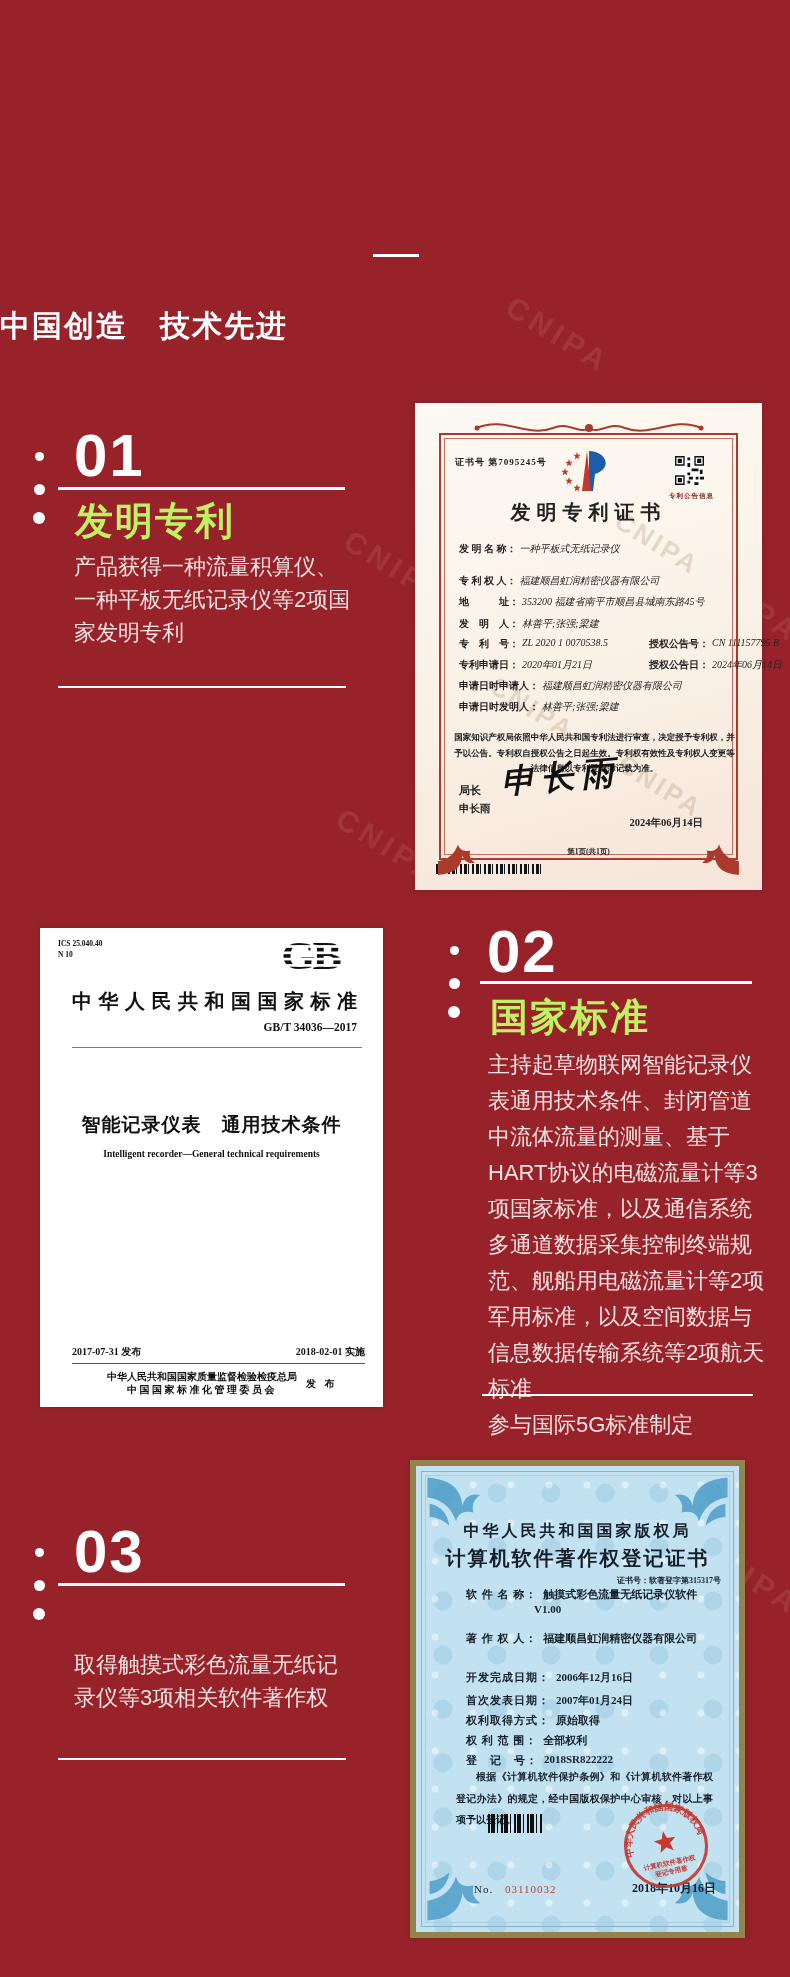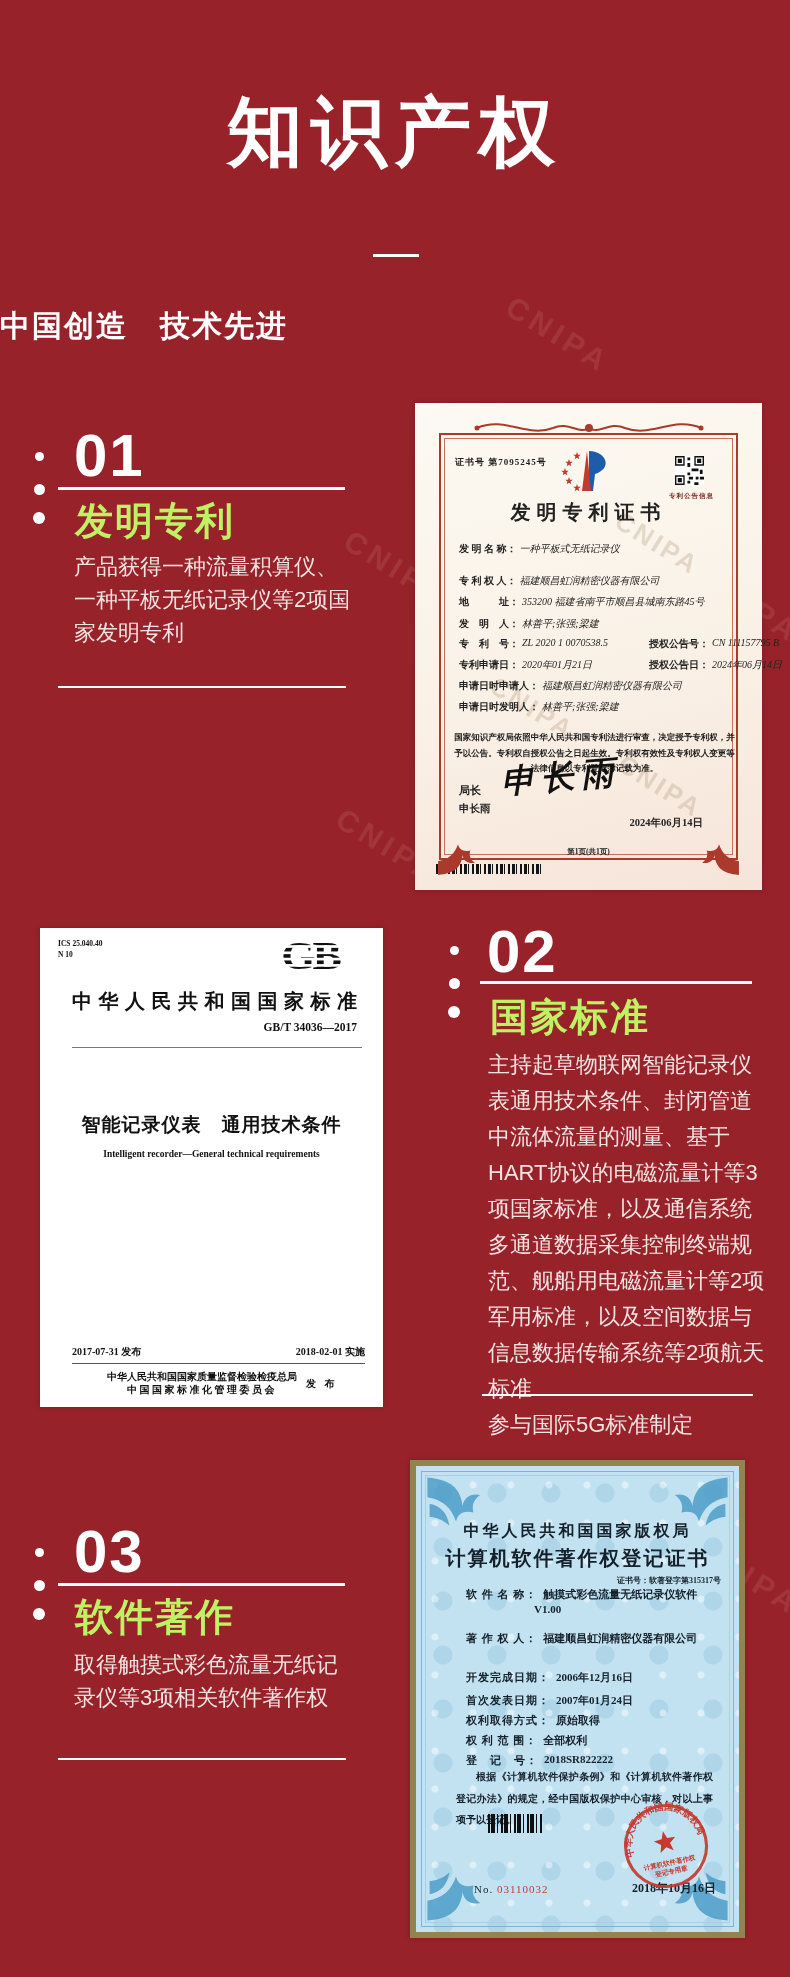--- a/index.html
+++ b/index.html
@@ -104,36 +104,35 @@
   .sc-certno{position:absolute;right:18px;top:109px;font-size:8px;font-weight:700;}
   .scr{position:absolute;left:50px;right:14px;font-size:11px;display:flex;white-space:nowrap;}
   .scr .lbl{font-weight:700;letter-spacing:1px;}
   .scr .val{margin-left:6px;font-weight:700;}
   .sc-legal{position:absolute;left:40px;right:26px;top:300px;font-size:10px;font-weight:700;
             line-height:2.15;text-align:justify;text-indent:2em;}
   .sc-barcode{position:absolute;left:72px;top:348px;width:54px;height:19px;
      background:repeating-linear-gradient(90deg,#101010 0 2px,transparent 2px 3px,#101010 3px 7px,
                 transparent 7px 9px,#101010 9px 10px,transparent 10px 13px);}
   .sc-serial{position:absolute;left:58px;top:417px;font-size:11px;letter-spacing:1px;}
-  .sc-serial .num{color:#C5392F;}
+  .sc-serial .num{color:#C5392F;margin-left:8px;}
   .sc-date{position:absolute;left:216px;top:414px;font-size:12px;font-weight:700;}
   .sc-stamp{position:absolute;left:206px;top:336px;width:88px;height:88px;transform:rotate(-12deg);}
 </style>
 </head>
 <body>
 
 <div class="page">
 
   <div class="wm" style="left:500px;top:318px">CNIPA</div>
   <div class="wm" style="left:338px;top:552px">CNIPA</div>
   <div class="wm" style="left:690px;top:588px">CNIPA</div>
   <div class="wm" style="left:330px;top:830px">CNIPA</div>
   <div class="wm" style="left:690px;top:1560px">CNIPA</div>
 
-  <h1 class="main-title">知识产权</h1>
   <div class="title-divider"></div>
   <div class="subtitle">中国创造　技术先进</div>
 
   <div class="dots" style="left:33px;top:452px">
       <i></i>
       <i></i>
       <i></i>
     </div>
   <div class="sec-num" style="left:74px;top:426px">01</div>
   <div class="num-line" style="left:58px;top:487px;width:287px"></div>
@@ -265,21 +264,20 @@
   </div>
   <div class="sec-endline" style="left:482px;top:1394px;width:271px"></div>
 
   <div class="dots" style="left:33px;top:1548px">
       <i></i>
       <i></i>
       <i></i>
     </div>
   <div class="sec-num" style="left:74px;top:1522px">03</div>
   <div class="num-line" style="left:58px;top:1583px;width:287px"></div>
-  <div class="sec-heading" style="left:75px;top:1597px">软件著作</div>
   <div class="sec-desc" style="left:74px;top:1648px;width:280px">取得触摸式彩色流量无纸记录仪等3项相关软件著作权</div>
   <div class="sec-endline" style="left:58px;top:1758px;width:288px"></div>
 
   <div class="scert">
     <div class="sc-frame"></div>
     <svg class="sc-corner tl" width="66" height="66" viewBox="0 0 60 60">
       <path d="M4,4 C26,6 34,14 36,30 C37,22 44,18 52,20 C46,24 44,30 46,36 C38,34 32,36 30,44 C26,32 18,24 4,22 Z" fill="currentColor"></path>
       <path d="M6,28 C16,30 22,36 24,48 C18,42 10,40 6,40 Z" fill="currentColor"></path>
     </svg>
     <svg class="sc-corner tr" width="66" height="66" viewBox="0 0 60 60">

